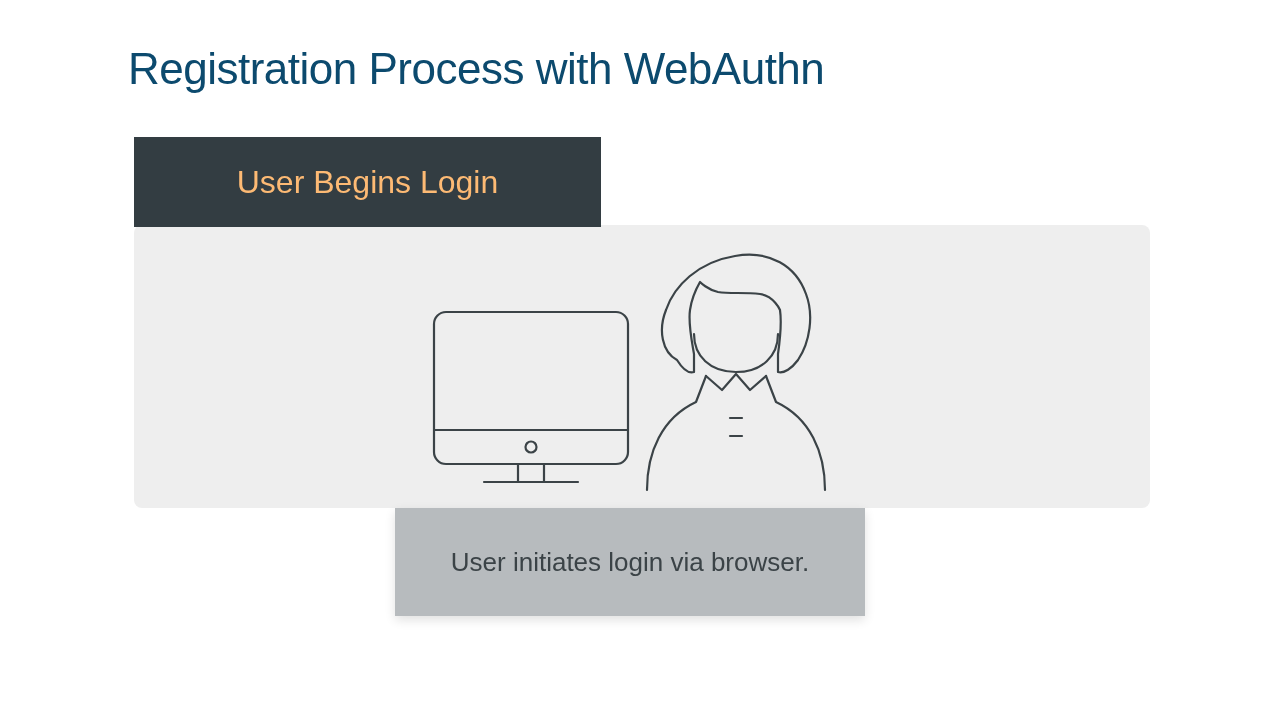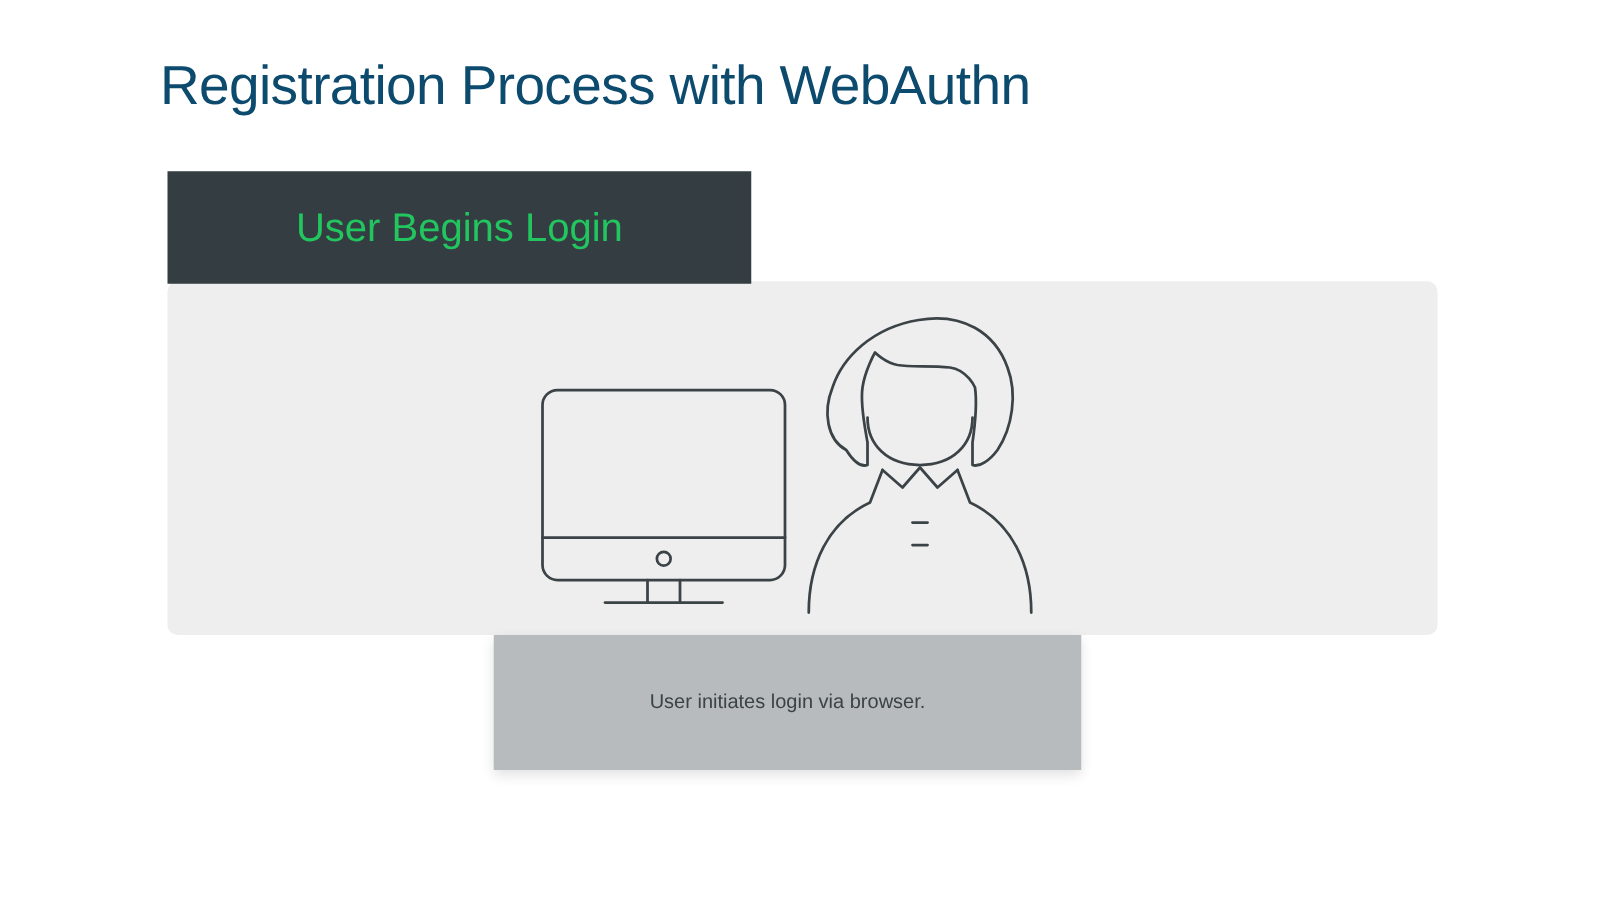--- a/index.html
+++ b/index.html
@@ -26,21 +26,21 @@
     top: 137px;
     width: 467px;
     height: 90px;
     background: #333d42;
     display: flex;
     align-items: center;
     justify-content: center;
     z-index: 3;
   }
   .banner-text {
-    color: #22c55e;
+    color: #fdba74;
     font-size: 32px;
     font-weight: 300;
   }
   .panel {
     position: absolute;
     left: 134px;
     top: 225px;
     width: 1016px;
     height: 283px;
     background: #eeeeee;
@@ -63,21 +63,21 @@
     height: 108px;
     background: #b7bbbe;
     display: flex;
     align-items: center;
     justify-content: center;
     box-shadow: 0 4px 10px rgba(0,0,0,0.12);
     z-index: 2;
   }
   .caption-text {
     color: #3b4347;
-    font-size: 16px;
+    font-size: 26px;
     font-weight: 300;
   }
 </style>
 </head>
 <body>
 
 <div class="title">Registration Process with WebAuthn</div>
 
 <div class="banner">
   <span class="banner-text">User Begins Login</span>

